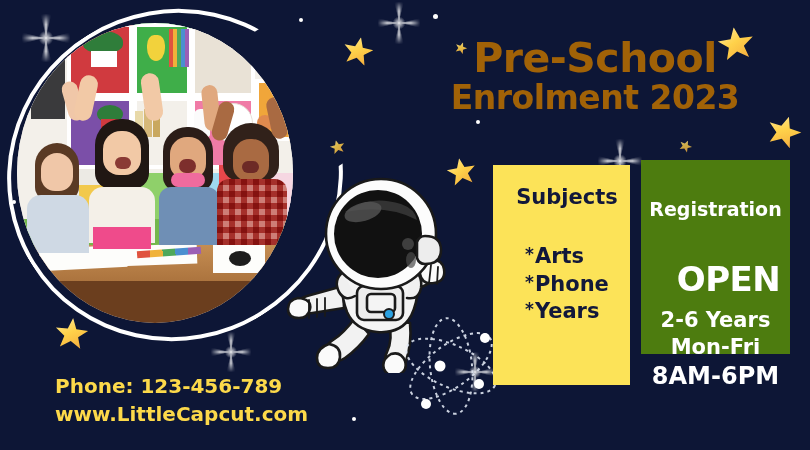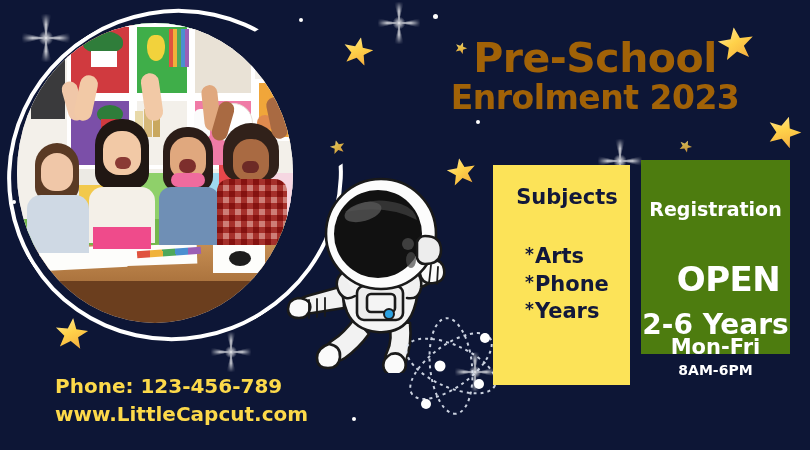--- a/index.html
+++ b/index.html
@@ -86,23 +86,23 @@
   #reg-card{
     position:absolute;left:641px;top:160px;width:149px;height:194px;
     background:#4d7c0f;
   }
   .reg-line{
     position:absolute;left:0;width:149px;text-align:center;color:#ffffff;
     font-family:"DejaVu Sans","Liberation Sans",sans-serif;font-weight:800;
   }
   #reg-l1{top:40px;font-size:19px;line-height:1.02;}
   #reg-open{top:99px;font-size:34px;letter-spacing:-0.5px;padding-left:13px;}
-  #reg-age{top:148px;font-size:28px;}
+  #reg-age{top:148px;font-size:21px;}
   #reg-days{top:175px;font-size:21px;}
-  #reg-hours{top:202px;font-size:14px;}
+  #reg-hours{top:202px;font-size:24px;}
 
   
   #contact{
     position:absolute;left:55px;top:372px;width:300px;
     color:#fcd94a;font-weight:800;font-size:20px;line-height:1.4;
     font-family:"DejaVu Sans","Liberation Sans",sans-serif;
     white-space:nowrap;
   }
 
   

